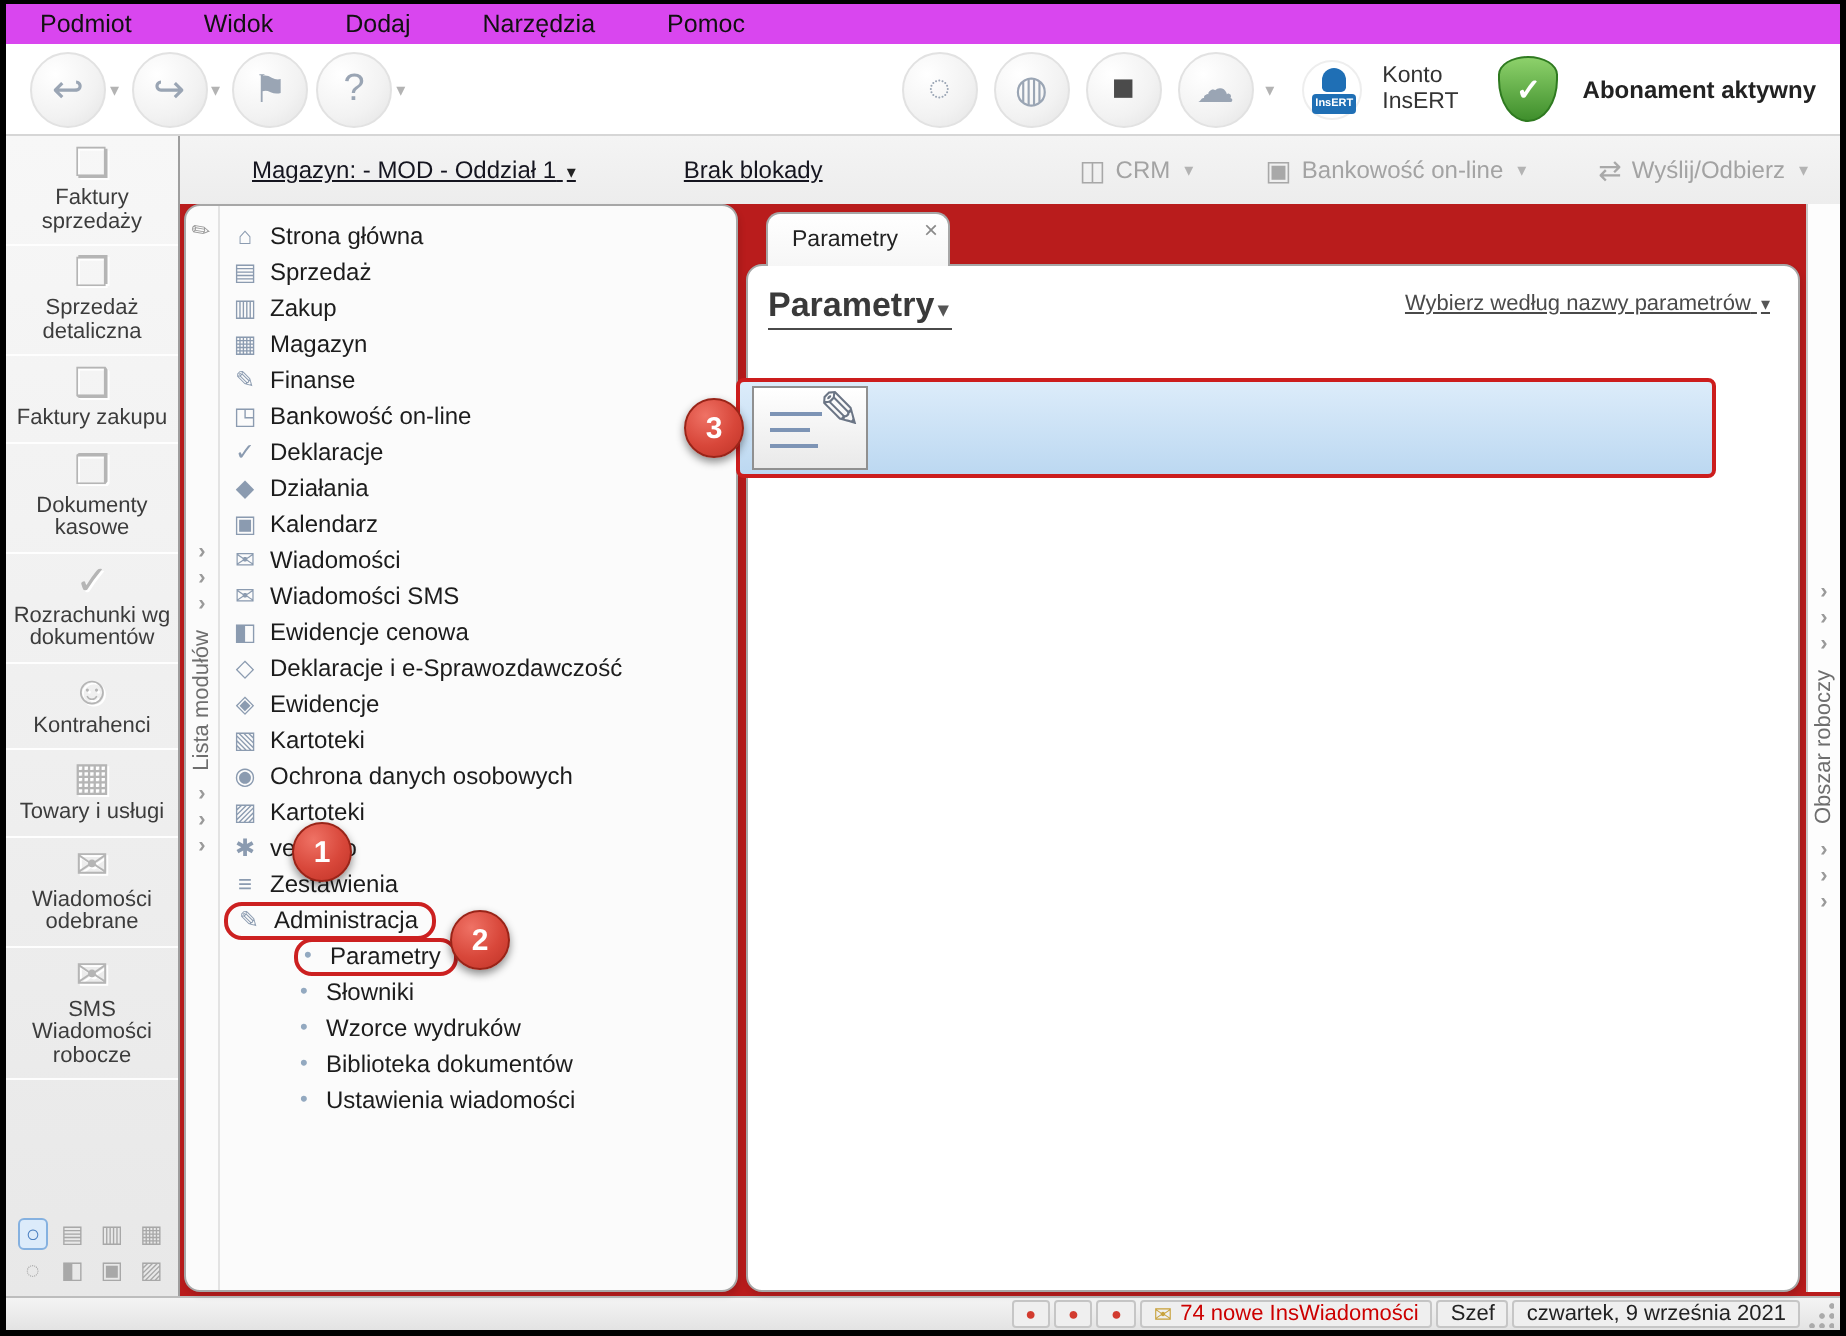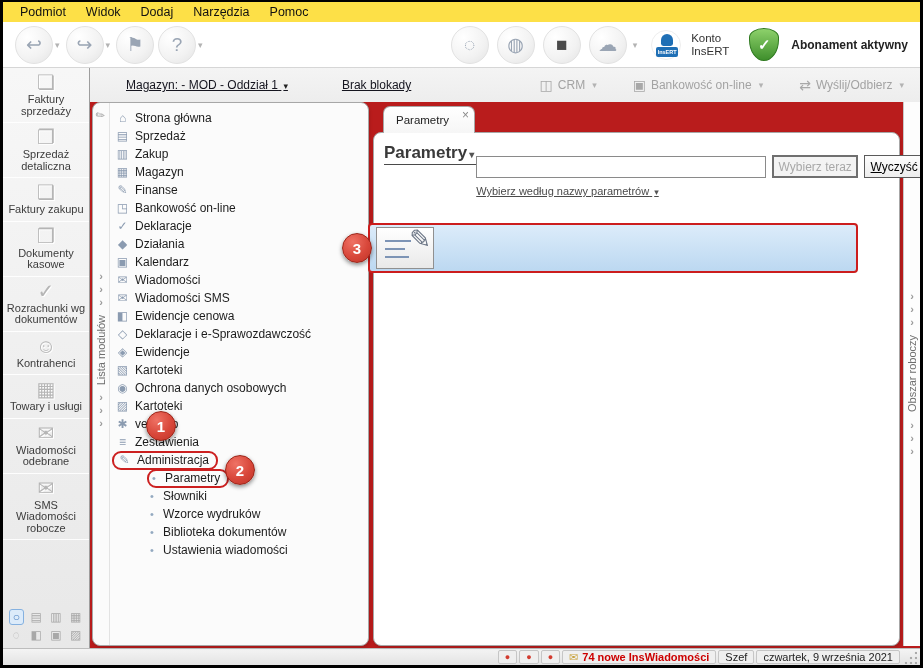--- a/index.html
+++ b/index.html
@@ -5,21 +5,21 @@
   * { box-sizing: border-box; margin: 0; padding: 0; }
   html,body { background:#666; }
   body { font-family: "Liberation Sans", sans-serif; }
   .window{
     position:relative; width:923px; height:668px; background:#fff;
     border-left:3px solid #000; border-right:3px solid #000;
     border-top:2px solid #000; border-bottom:3px solid #000;
     display:flex; flex-direction:column; overflow:hidden;
   }
   
-  .menubar{ height:20px; background:#fde047; display:flex; align-items:center; padding-left:8px; gap:2px; flex:0 0 auto;}
+  .menubar{ height:20px; background:#d946ef; display:flex; align-items:center; padding-left:8px; gap:18px; flex:0 0 auto;}
   .menubar .mitem{ font-size:12.5px; color:#111; padding:2px 9px; cursor:default;}
   
   .toolbar{ height:46px; background:#fff; border-bottom:1px solid #d6d6d6; display:flex; align-items:center; padding:0 8px; flex:0 0 auto;}
   .tbtn{ width:38px; height:38px; border-radius:50%; border:1px solid #e2e2e2;
     background:radial-gradient(circle at 32% 28%, #ffffff 0%, #f2f2f2 60%, #e3e3e3 100%);
     display:flex; align-items:center; justify-content:center; font-size:19px; color:#9aa5b4; margin-left:4px;}
   .tbtn.dark{ color:#4b4b4b; }
   .caret{ font-size:9px; color:#b3b3b3; margin:0 2px 0 2px; }
   .tb-right{ margin-left:auto; display:flex; align-items:center; gap:4px; }
   .konto-stamp{ width:30px; height:30px; border-radius:50%; background:#fff; border:1px solid #eee; position:relative; margin-left:8px;}
@@ -100,21 +100,21 @@
   .result-title{ font-size:12px; font-weight:bold; color:#0d0d0d;}
   .result-sub{ font-size:12px; color:#1a1a1a; margin:2px 0 0 16px;}
   
   .rightstrip{ flex:0 0 17px; background:#fdfdfd; border-left:1px solid #c9c9c9; display:flex; flex-direction:column; align-items:center; justify-content:center; margin-left:3px;}
   
   .statusbar{ height:17px; flex:0 0 17px; background:linear-gradient(#f4f4f4,#e3e3e3); border-top:1px solid #bdbdbd;
     display:flex; justify-content:flex-end; align-items:stretch; font-size:11px; color:#222; padding-right:2px;}
   .scell{ border:1px solid #c6c6c6; background:#efefef; border-radius:2px; margin:1px 1px; padding:0 6px; display:flex; align-items:center; gap:4px; white-space:nowrap;}
   .sdot{ color:#d23b2f; font-size:9px; }
   .senv{ color:#c8a23c; font-size:11px;}
-  .smsg{ color:#cc0000; font-weight:bold;}
+  .smsg{ color:#cc0000; font-weight:normal;}
   .grip{ width:14px; margin:2px 1px 1px 2px; background:
     radial-gradient(circle at 3px 12px,#aaa 1.2px,transparent 1.6px),
     radial-gradient(circle at 8px 12px,#aaa 1.2px,transparent 1.6px),
     radial-gradient(circle at 13px 12px,#aaa 1.2px,transparent 1.6px),
     radial-gradient(circle at 8px 7px,#aaa 1.2px,transparent 1.6px),
     radial-gradient(circle at 13px 7px,#aaa 1.2px,transparent 1.6px),
     radial-gradient(circle at 13px 2px,#aaa 1.2px,transparent 1.6px);}
 </style>
 </head>
 <body>
@@ -410,27 +410,20 @@
           <div class="tabrow">
             <div class="tab">
               <span>Parametry</span>
               <span class="tab-close">×</span>
             </div>
           </div>
           <div class="wpanel">
             <div class="headrow">
               <span class="ptitle"><span>Parametry</span><span class="caret">▾</span></span>
               <div class="searchblock">
-                <div class="searchrow">
-                  <input class="searchinput" value="" style="">
-                  <button class="btn btn-select">Wybierz teraz</button>
-                  <button class="btn btn-clear">
-                      <span>Wyczyść</span>
-                    </button>
-                </div>
                 <span class="filterlink"><span>Wybierz według nazwy parametrów</span> <span class="caret">▾</span></span>
               </div>
             </div>
             <div class="result">
               <div class="badge" style="left:-28px; top:8px;">3</div>
               <div class="doc-icon">
                 <div class="line" style="top:12px"></div>
                 <div class="line" style="top:20px; width:20px"></div>
                 <div class="line" style="top:28px; width:24px"></div>
                 <div class="pencil">✎</div>

